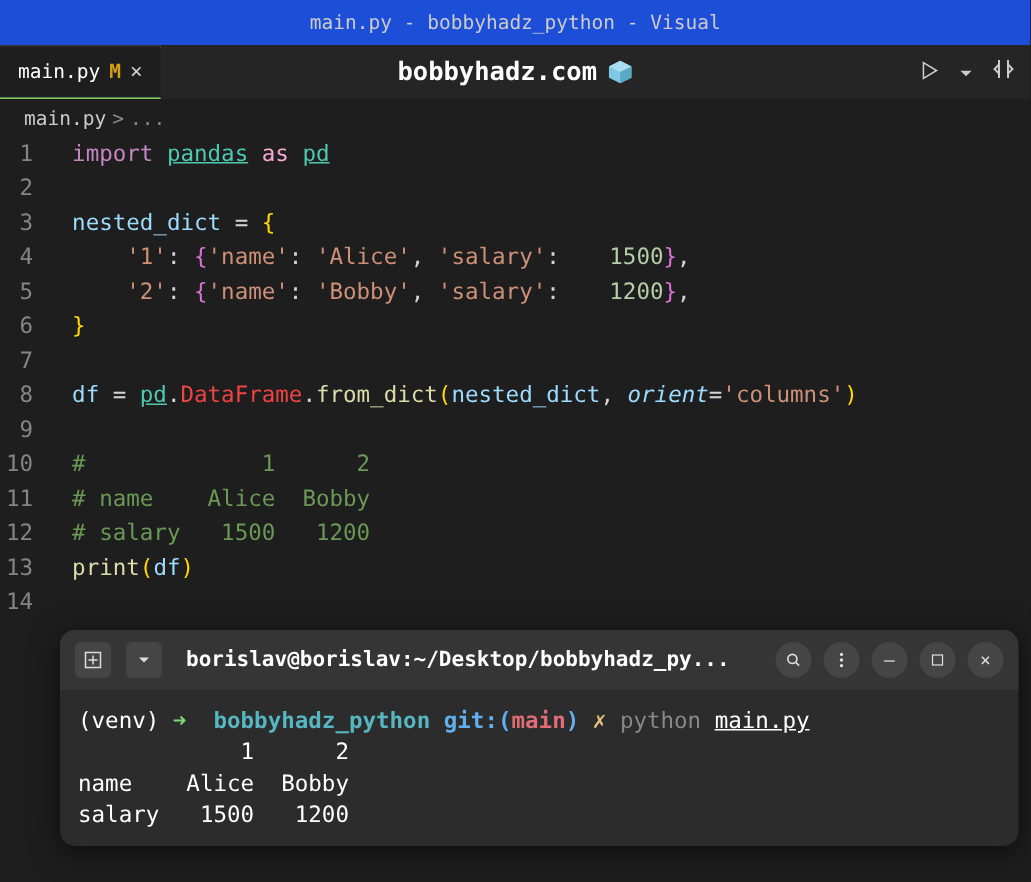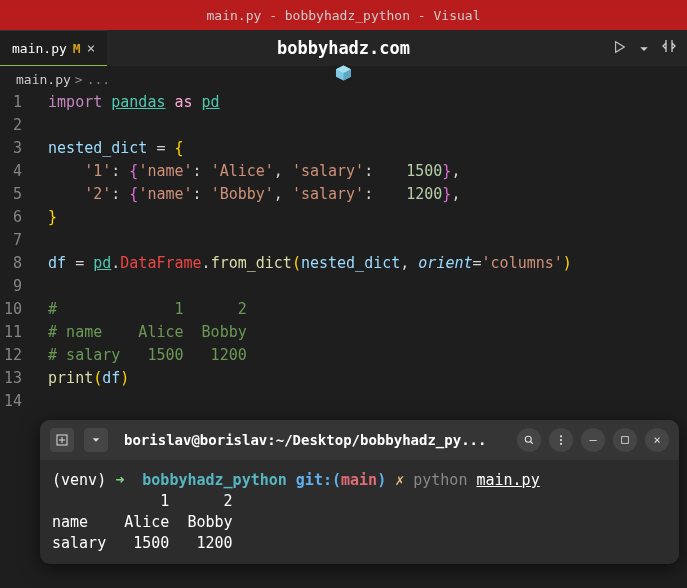--- a/index.html
+++ b/index.html
@@ -1,25 +1,25 @@
 <!DOCTYPE html>
 <html><head>
 <meta charset="utf-8">
 <style>
 * { margin: 0; padding: 0; box-sizing: border-box; }
 body { width: 687px; height: 588px; background: #1e1e1e; font-family: 'Consolas', 'Monaco', monospace; overflow: hidden; position: relative; }
-.titlebar { height: 30px; background: #b91c1c; display: flex; align-items: center; justify-content: center; color: #cccccc; font-size: 13px; }
+.titlebar { height: 30px; background: #1d4ed8; display: flex; align-items: center; justify-content: center; color: #cccccc; font-size: 13px; }
 .tab-bar { height: 37px; background: #252526; display: flex; align-items: stretch; border-bottom: 1px solid #1e1e1e; position: relative; }
 .tab { display: flex; align-items: center; padding: 0 12px; background: #1e1e1e; color: #ffffff; font-size: 13px; gap: 6px; border-top: 1px solid #333; }
 .tab.active { border-bottom: 1px solid #007acc; position: relative; }
 .tab.active::after { content: ''; position: absolute; bottom: -1px; left: 0; right: 0; height: 1px; background: #8bc34a; }
 .tab-top-line { position: absolute; top: 0; left: 0; width: 107px; height: 2px; background: #d4a017; }
 .tab-modified { color: #d4a017; font-weight: bold; }
 .tab-close { color: #cccccc; cursor: pointer; font-size: 14px; }
-.center-title { position: absolute; left: 50%; transform: translateX(-50%); color: #ffffff; font-weight: bold; font-size: 17px; display: flex; align-items: center; gap: 6px; top: 50%; margin-top: -10px; flex-direction: column; }
+.center-title { position: absolute; left: 50%; transform: translateX(-50%); color: #ffffff; font-weight: bold; font-size: 17px; display: flex; align-items: center; gap: 6px; top: 50%; margin-top: -10px; }
 .box-icon { width: 18px; height: 18px; display: inline-block; }
 .run-controls { position: absolute; right: 10px; display: flex; align-items: center; gap: 12px; color: #cccccc; top: 50%; transform: translateY(-50%); }
 .breadcrumb { height: 24px; background: #1e1e1e; display: flex; align-items: center; padding: 0 16px; color: #888; font-size: 13px; gap: 4px; }
 .breadcrumb .file { color: #cccccc; }
 .editor { display: flex; background: #1e1e1e; }
 .gutter { width: 30px; text-align: right; padding-right: 8px; color: #858585; font-size: 15px; line-height: 23px; user-select: none; }
 .code { flex: 1; font-size: 15px; line-height: 23px; color: #d4d4d4; }
 .code-line { white-space: pre; }
 .kw-imp { color: #c586c0; }
 .mod { color: #4ec9b0; text-decoration: underline; }

